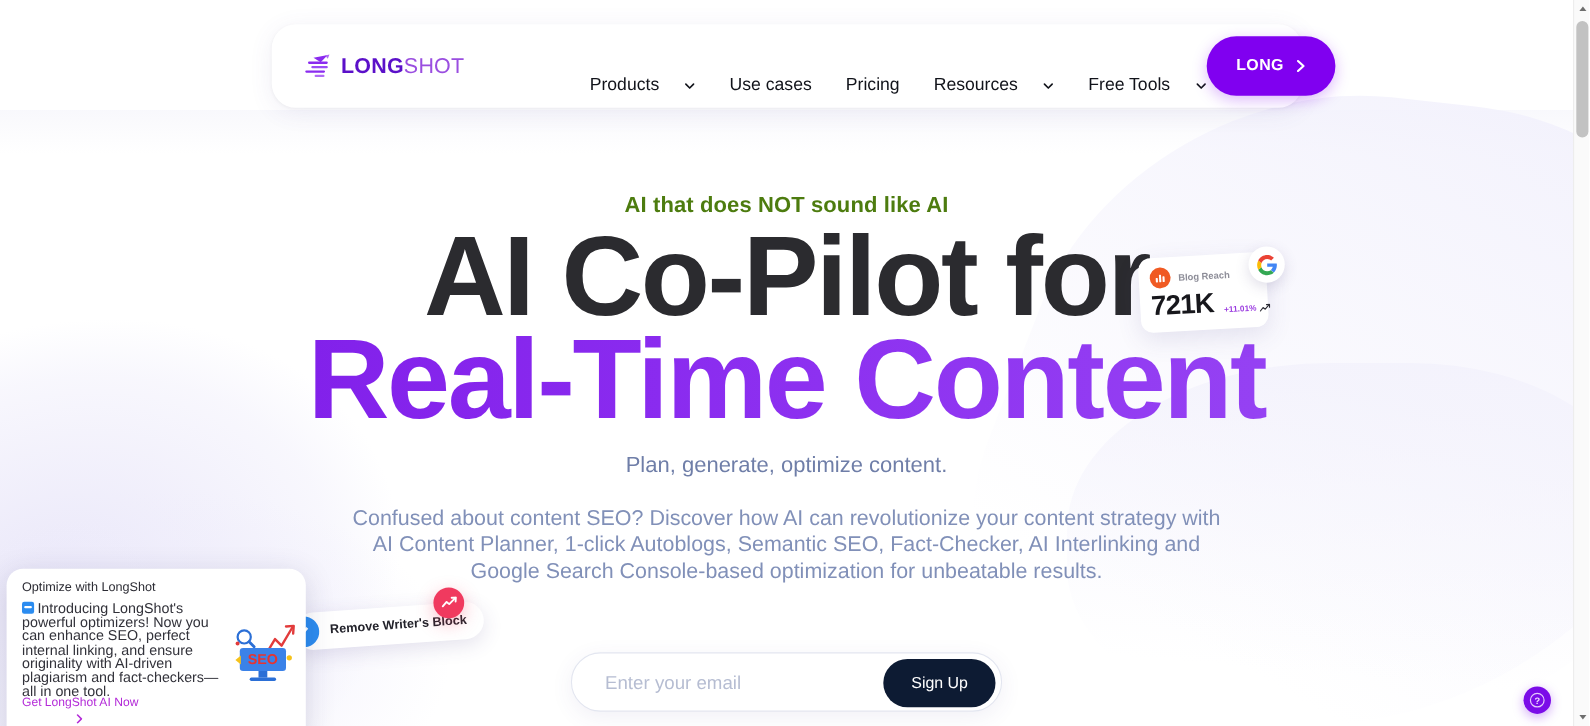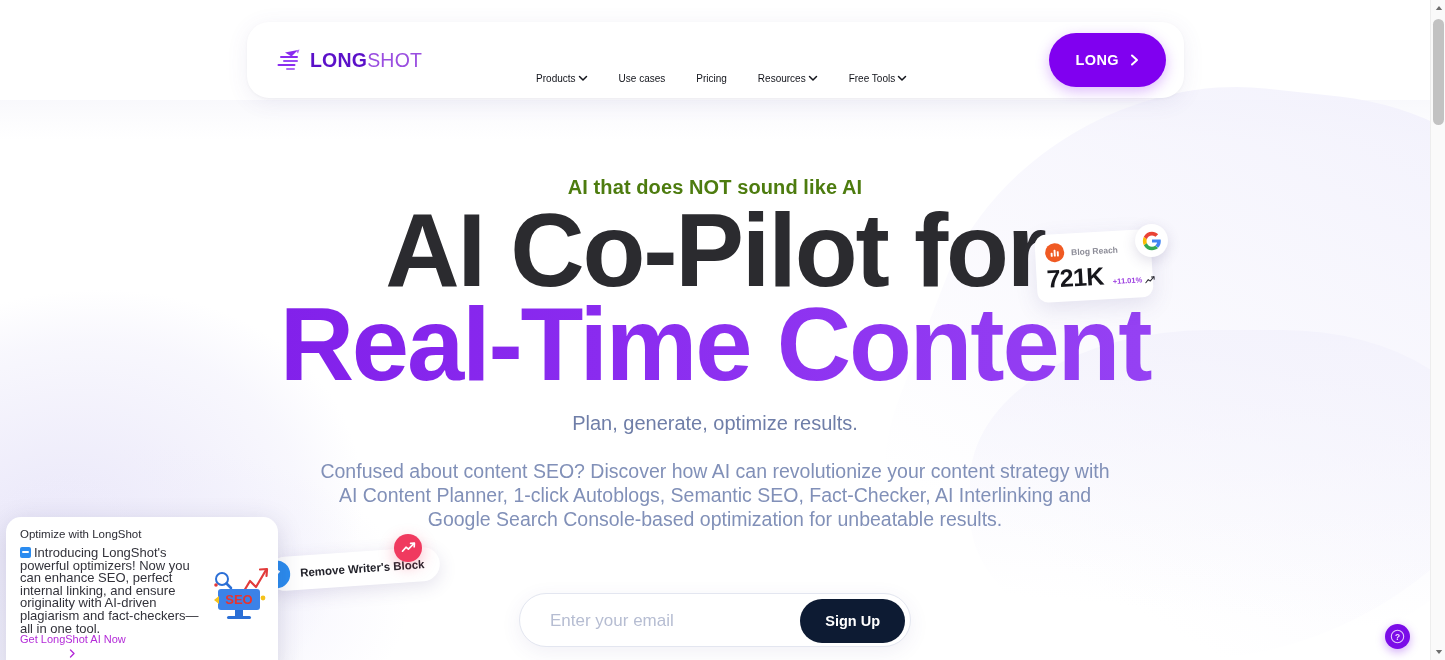--- a/index.html
+++ b/index.html
@@ -77,22 +77,22 @@
   .logo-text .t1 { font-weight: 700; color: #5b10c9; }
   .logo-text .t2 { font-weight: 500; color: #9a4ee0; }
 
   .nav {
     display: flex;
     align-items: center;
     gap: 31px;
     margin-left: 114px;
   }
   .nav-item {
-    display: flex; align-items: center; gap: 2px;
-    font-size: 10px;
+    display: flex; align-items: center; gap: 23px;
+    font-size: 16px;
     color: #11131a;
     font-weight: 400;
     cursor: pointer;
     white-space: nowrap;
     margin-top: 36px;
   }
   .caret { width: 10px; height: 10px; display: block; }
 
   .login-btn {
     margin-left: auto;
@@ -220,21 +220,21 @@
     font-size: 17px; color: #2b2b33;
     background: transparent;
   }
   .signup input::placeholder { color: #b6bdd2; }
   .signup-btn {
     height: 44px; padding: 0 25px;
     border-radius: 22px;
     background: #0d1b33; color: #fff;
     border: none; cursor: pointer;
     font-family: "Liberation Sans", sans-serif;
-    font-size: 14.5px; font-weight: 700;
+    font-size: 14.5px; font-weight: 400;
     white-space: nowrap;
   }
 
   
   .toast {
     position: absolute; left: 6px; top: 517px;
     width: 272px; height: 164px;
     background: #fff;
     border-radius: 15px;
     box-shadow: 0 6px 26px rgba(50,45,90,.17);
@@ -359,21 +359,21 @@
       </svg>
     </button>
   </div>
 
   <div class="hero">
     <div class="eyebrow">AI that does NOT sound like AI</div>
     <h1 class="headline">
       <span class="ln1">AI Co-Pilot for</span>
       <span class="ln2">Real-Time Content</span>
     </h1>
-    <div class="subhead">Plan, generate, optimize results.</div>
+    <div class="subhead">Plan, generate, optimize content.</div>
     <div class="desc">
       <div>Confused about content SEO? Discover how AI can revolutionize your content strategy with</div>
       <div>AI Content Planner, 1-click Autoblogs,  Semantic SEO, Fact-Checker, AI Interlinking and</div>
       <div>Google Search Console-based optimization for unbeatable results.</div>
     </div>
   </div>
 
   <div class="stat-card">
     <div class="stat-top">
       <span class="stat-ic">

